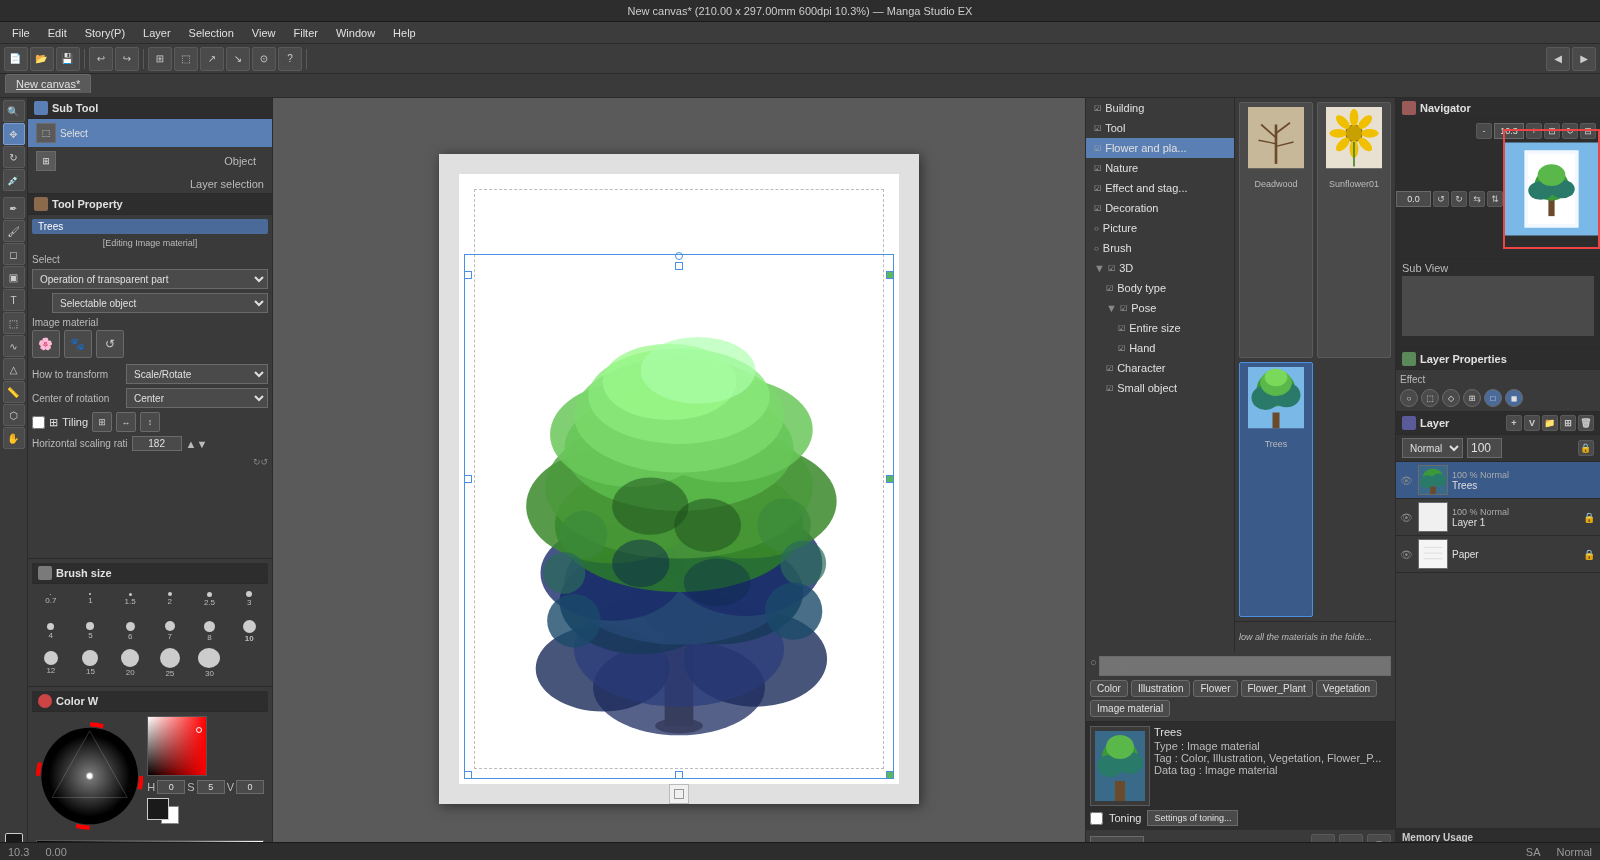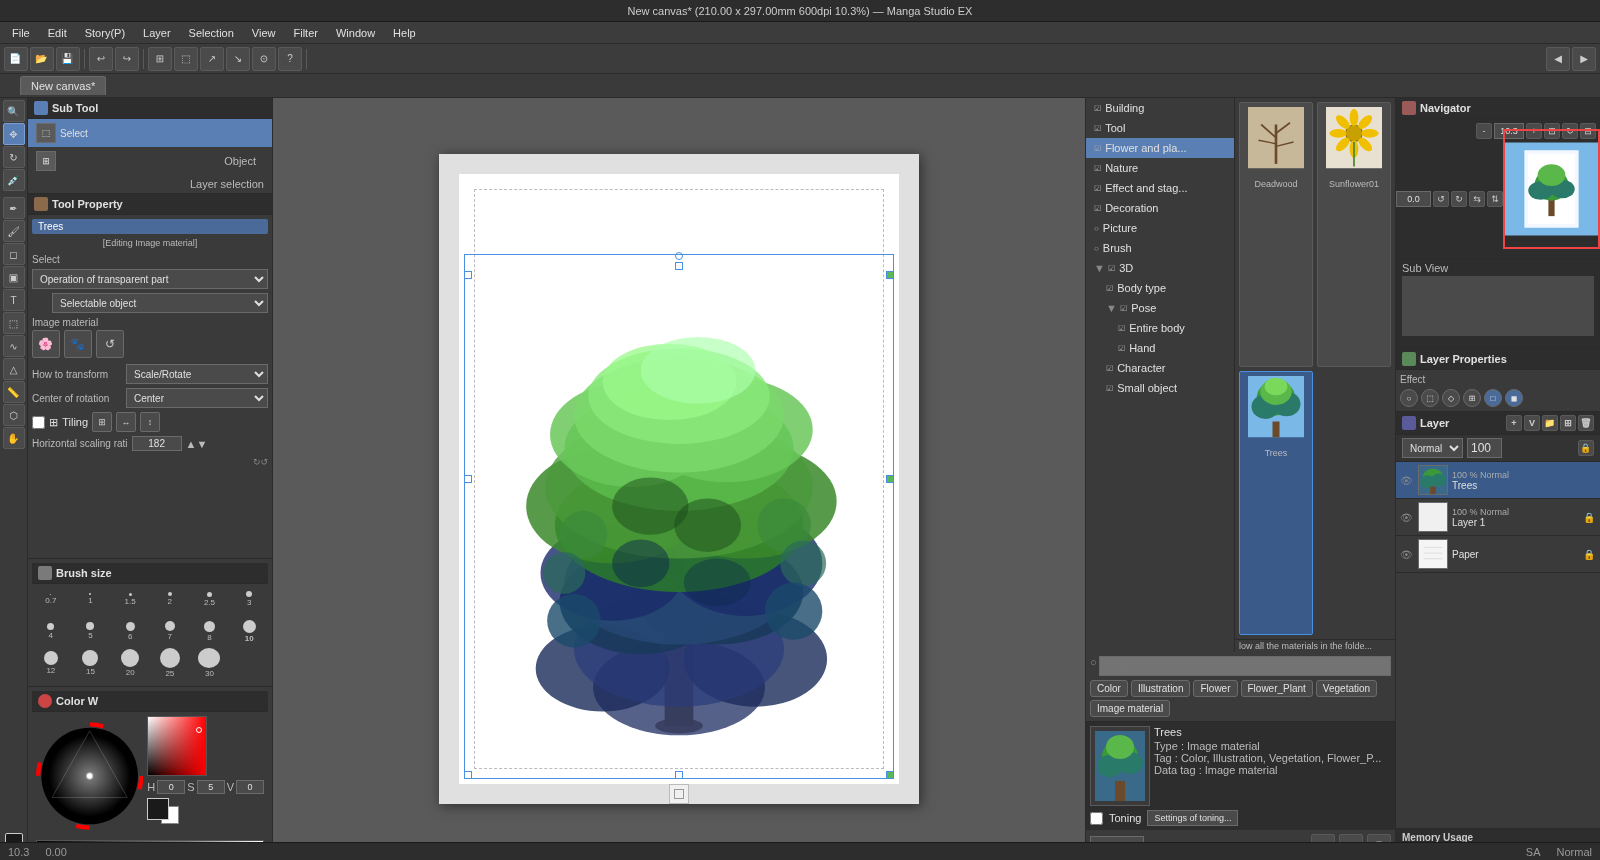--- a/index.html
+++ b/index.html
@@ -54,23 +54,24 @@
       cursor: pointer;
       font-size: 10px;
     }
     .toolbar-sep { width: 1px; height: 20px; background: #5a5a5a; margin: 0 2px; }
 
     
     #tab-bar {
       background: #3a3a3a;
       height: 24px;
       display: flex;
-      align-items: center;
-      padding: 0 20px;
-      border-bottom: 1px solid #2a2a2a;
+      align-items: flex-start;
+      padding: 0 5px;
+      border-bottom: 1px solid #2a2a2a;
+      text-decoration: underline;
     }
     .canvas-tab {
       background: #5a5a5a;
       padding: 3px 10px;
       border-radius: 3px 3px 0 0;
       border: 1px solid #6a6a6a;
       border-bottom: none;
       color: #e0e0e0;
       cursor: pointer;
     }
@@ -1061,21 +1062,21 @@
           <span class="item-icon">☑</span>
           <span>Body type</span>
         </div>
         <div class="tree-item" style="padding-left:20px;">
           <span class="tree-expand">▼</span>
           <span class="item-icon">☑</span>
           <span>Pose</span>
         </div>
         <div class="tree-item" style="padding-left:32px;">
           <span class="item-icon">☑</span>
-          <span>Entire body</span>
+          <span>Entire size</span>
         </div>
         <div class="tree-item" style="padding-left:32px;">
           <span class="item-icon">☑</span>
           <span>Hand</span>
         </div>
         <div class="tree-item" style="padding-left:20px;">
           <span class="item-icon">☑</span>
           <span>Character</span>
         </div>
         <div class="tree-item" style="padding-left:20px;">
@@ -1127,21 +1128,21 @@
               <ellipse cx="32" cy="25" rx="22" ry="20" fill="#3a9a3a"></ellipse>
               <ellipse cx="20" cy="35" rx="16" ry="14" fill="#2a7a6a"></ellipse>
               <ellipse cx="44" cy="32" rx="16" ry="14" fill="#2a7a6a"></ellipse>
               <ellipse cx="32" cy="18" rx="18" ry="15" fill="#5ab84a"></ellipse>
               <ellipse cx="32" cy="12" rx="13" ry="10" fill="#7ad85a"></ellipse>
             </svg>
             <span class="material-thumb-label">Trees</span>
           </div>
         </div>
 
-        <div style="padding:1px 4px;font-size:9px;color:#bbb;border-top:1px solid #2a2a2a;">low all the materials in the folde...</div>
+        <div style="padding:10px 4px;font-size:9px;color:#bbb;border-top:1px solid #2a2a2a;font-style:italic;">low all the materials in the folde...</div>
       </div>
     </div>
 
     <div class="search-bar">
       <span style="color:#888;">○</span>
       <input class="search-input" type="text" placeholder="Type search keywords" style="">
     </div>
 
     <div class="tag-row">
       <span class="tag-btn">Color</span>

